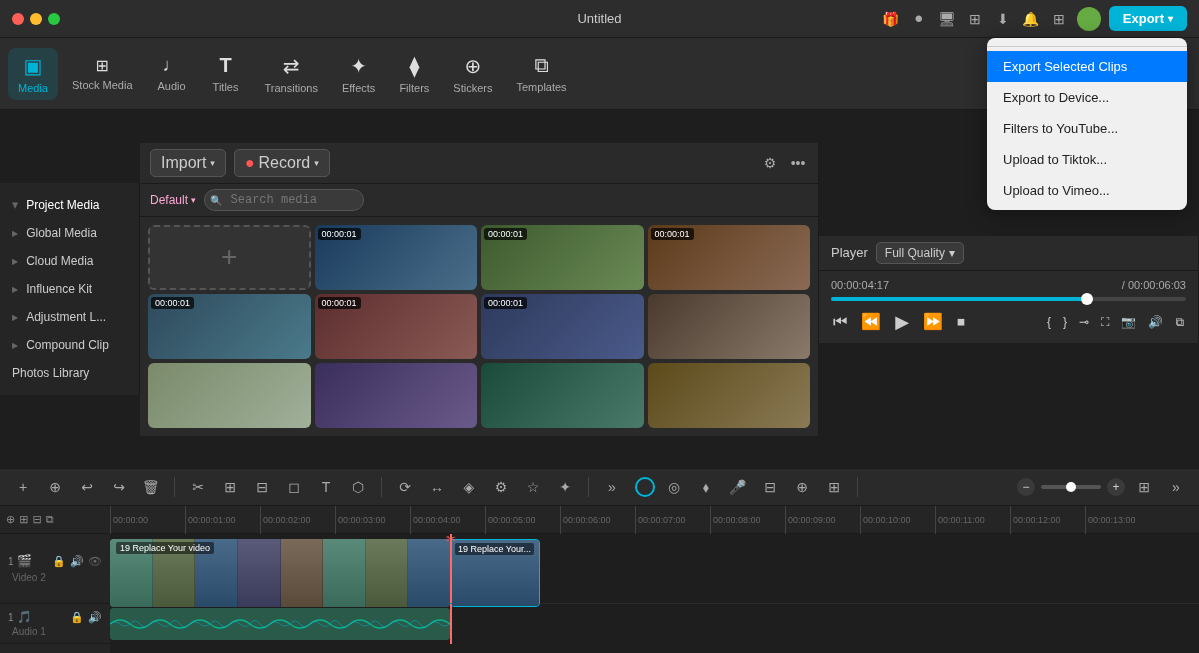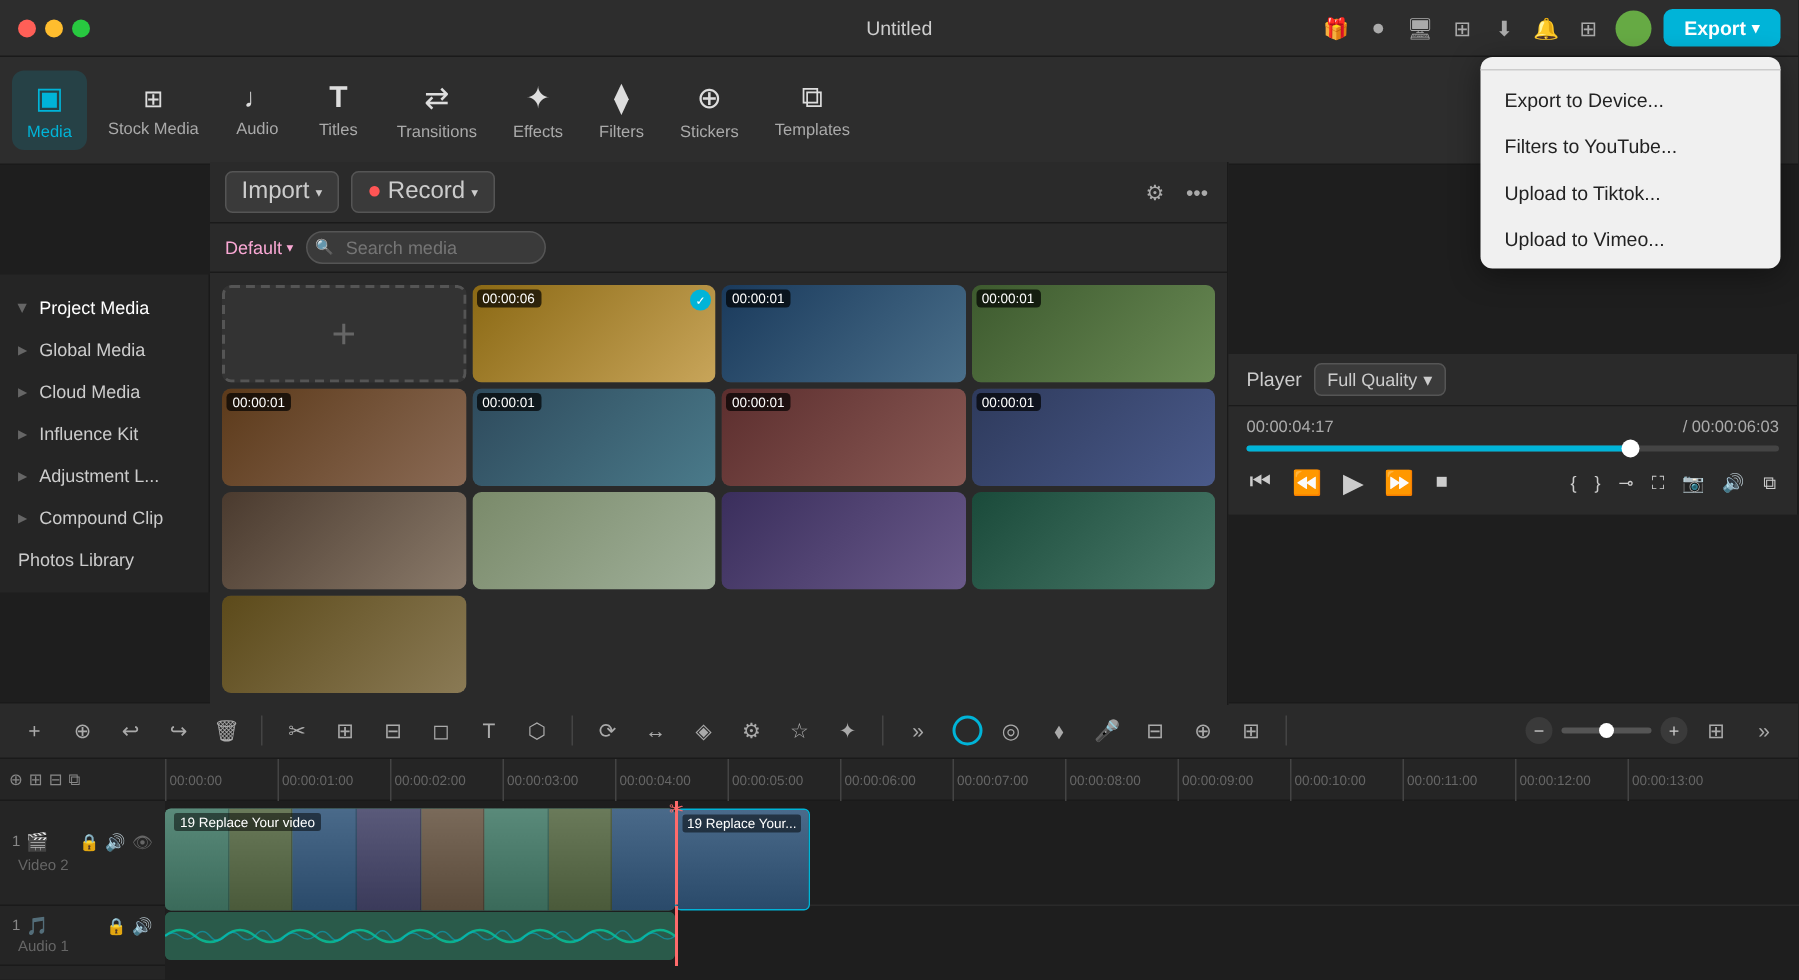--- a/index.html
+++ b/index.html
@@ -204,20 +204,21 @@
     .dropdown-small::after { content: '▾'; font-size: 9px; }
     .search-input {
       background: #3a3a3a;
       border: 1px solid #555;
       border-radius: 14px;
       color: #86efac;
       padding: 3px 10px 3px 26px;
       font-size: 12px;
       width: 160px;
       outline: none;
+      font-family: Liberation Mono, monospace;
     }
     .search-wrap {
       position: relative;
     }
     .search-wrap::before {
       content: '🔍';
       position: absolute;
       left: 7px;
       top: 50%;
       transform: translateY(-50%);
@@ -717,27 +718,20 @@
         <input class="search-input" type="text" placeholder="Search media" style="">
       </div>
     </div>
     <div class="media-grid">
 
       <div class="media-item">
         <div class="media-import">+</div>
 
       </div>
 
-      <div class="media-item">
-        <div class="media-thumb thumb-1">
-          <div class="media-duration">00:00:06</div>
-          <div class="media-check">✓</div>
-        </div>
-
-      </div>
       <div class="media-item">
         <div class="media-thumb thumb-2">
           <div class="media-duration">00:00:01</div>
         </div>
 
       </div>
       <div class="media-item">
         <div class="media-thumb thumb-3">
           <div class="media-duration">00:00:01</div>
         </div>
@@ -986,20 +980,23 @@
           <div style="position:absolute;left:340px;top:0;bottom:0;width:2px;background:#ff6b6b;z-index:10;"></div>
         </div>
 
       </div>
     </div>
   </div>
 </div>
 
 <div class="dropdown-menu">
   <div class="dropdown-separator"></div>
+  <div class="dropdown-item selected">
+    <span>Export Selected Clips</span>
+  </div>
   <div class="dropdown-item">
     <span>Export to Device...</span>
   </div>
   <div class="dropdown-item">
     <span>Filters to YouTube...</span>
   </div>
   <div class="dropdown-item">
     <span>Upload to Tiktok...</span>
   </div>
   <div class="dropdown-item">

